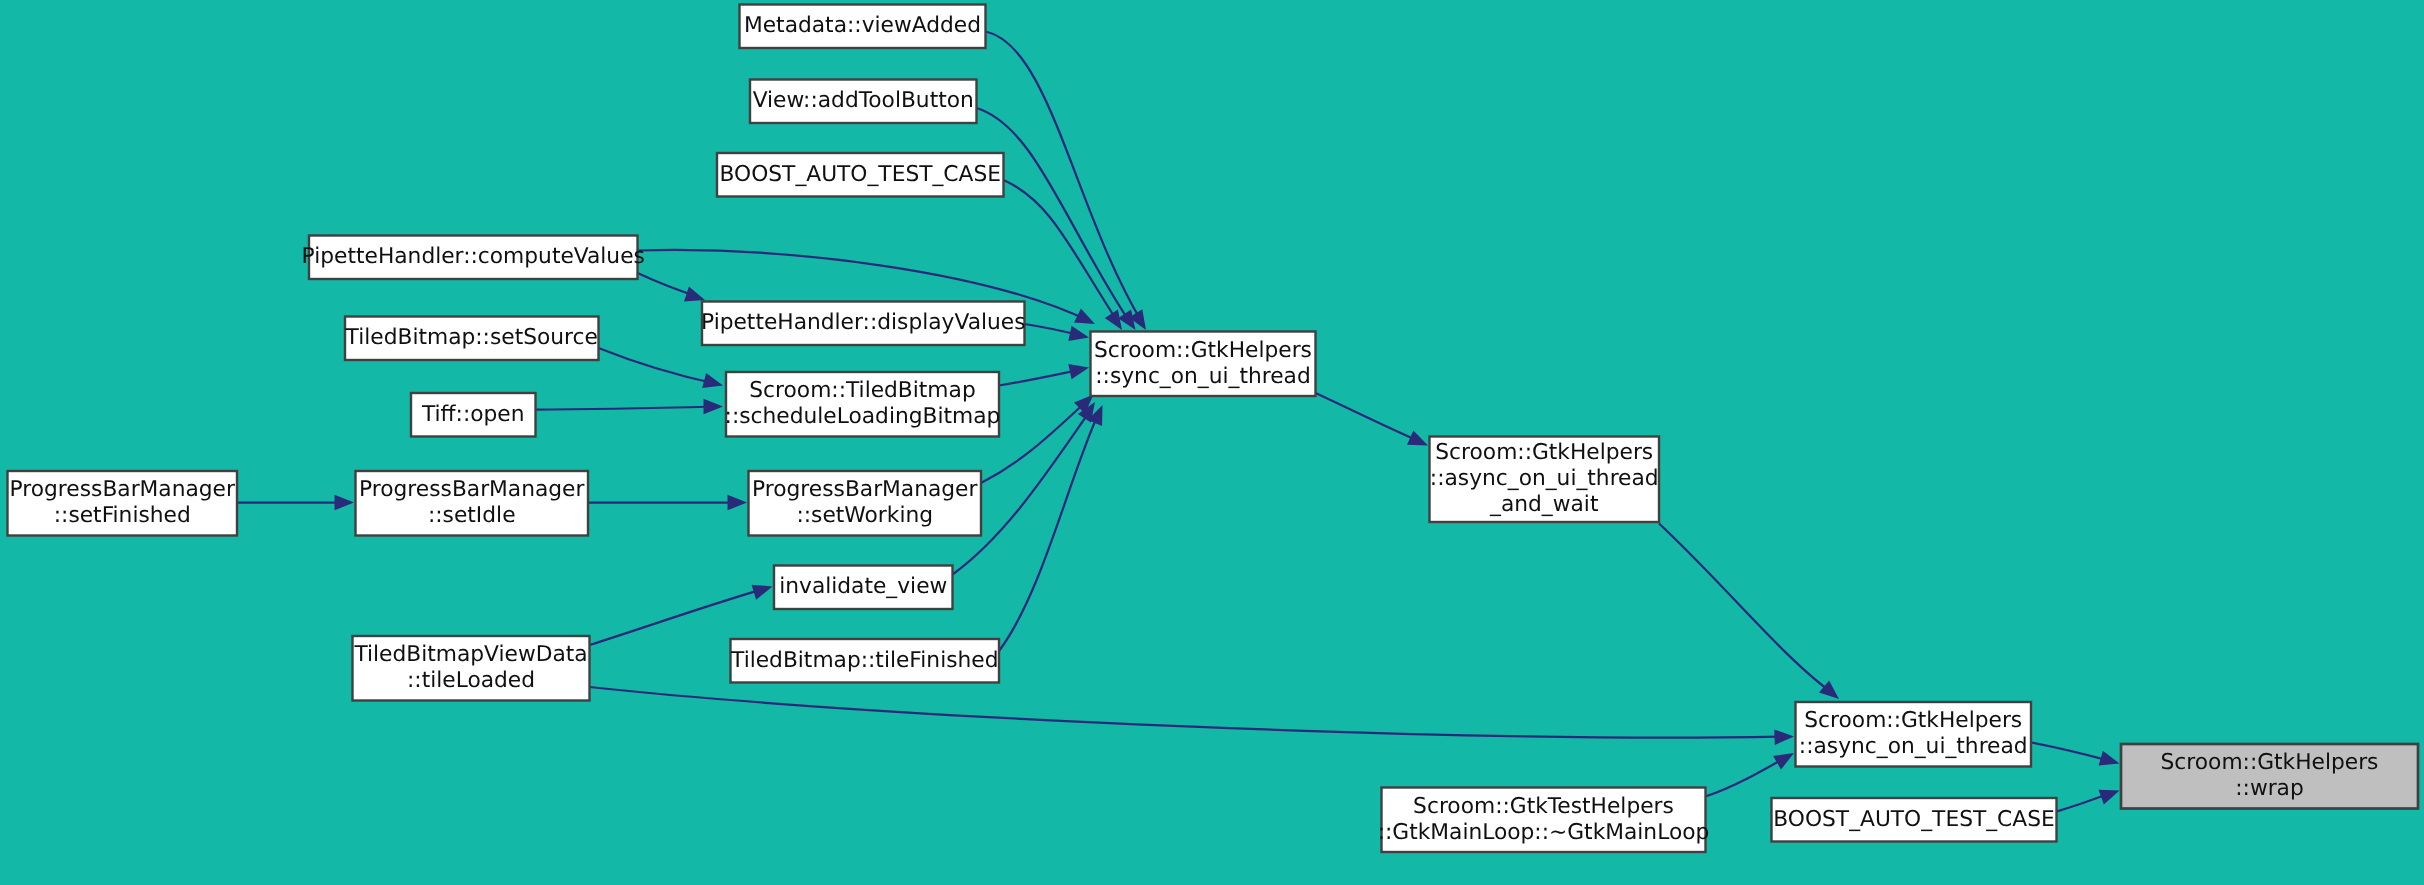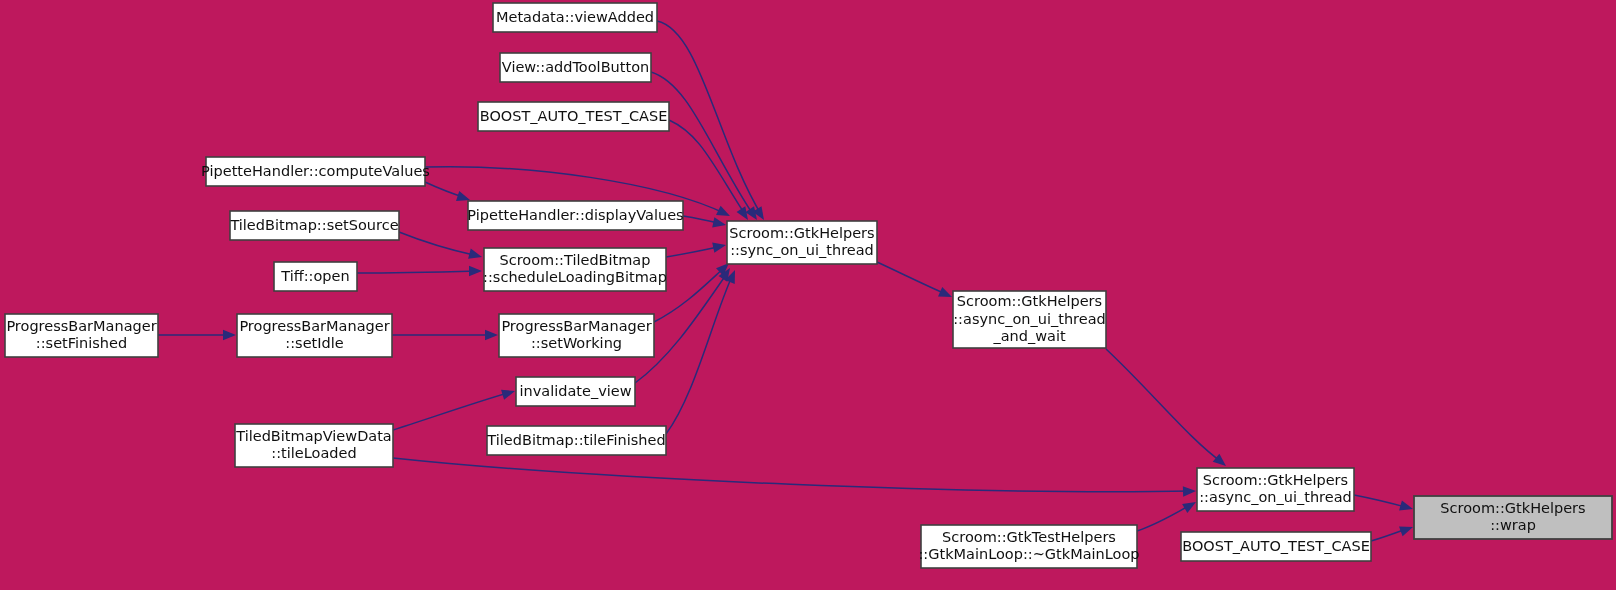--- a/index.html
+++ b/index.html
@@ -10,21 +10,21 @@
   body {
     font-family: "DejaVu Sans", sans-serif;
     width: 1616px;
     height: 590px;
     overflow: hidden;
   }
   #graph-root {
     position: relative;
     width: 1616px;
     height: 590px;
-    background: #be185d;
+    background: #14b8a6;
   }
   #callgraph-svg {
     display: block;
     width: 1616px;
     height: 590px;
   }
   .node-box {
     fill: #ffffff;
     stroke: #404040;
     stroke-width: 1.6;

